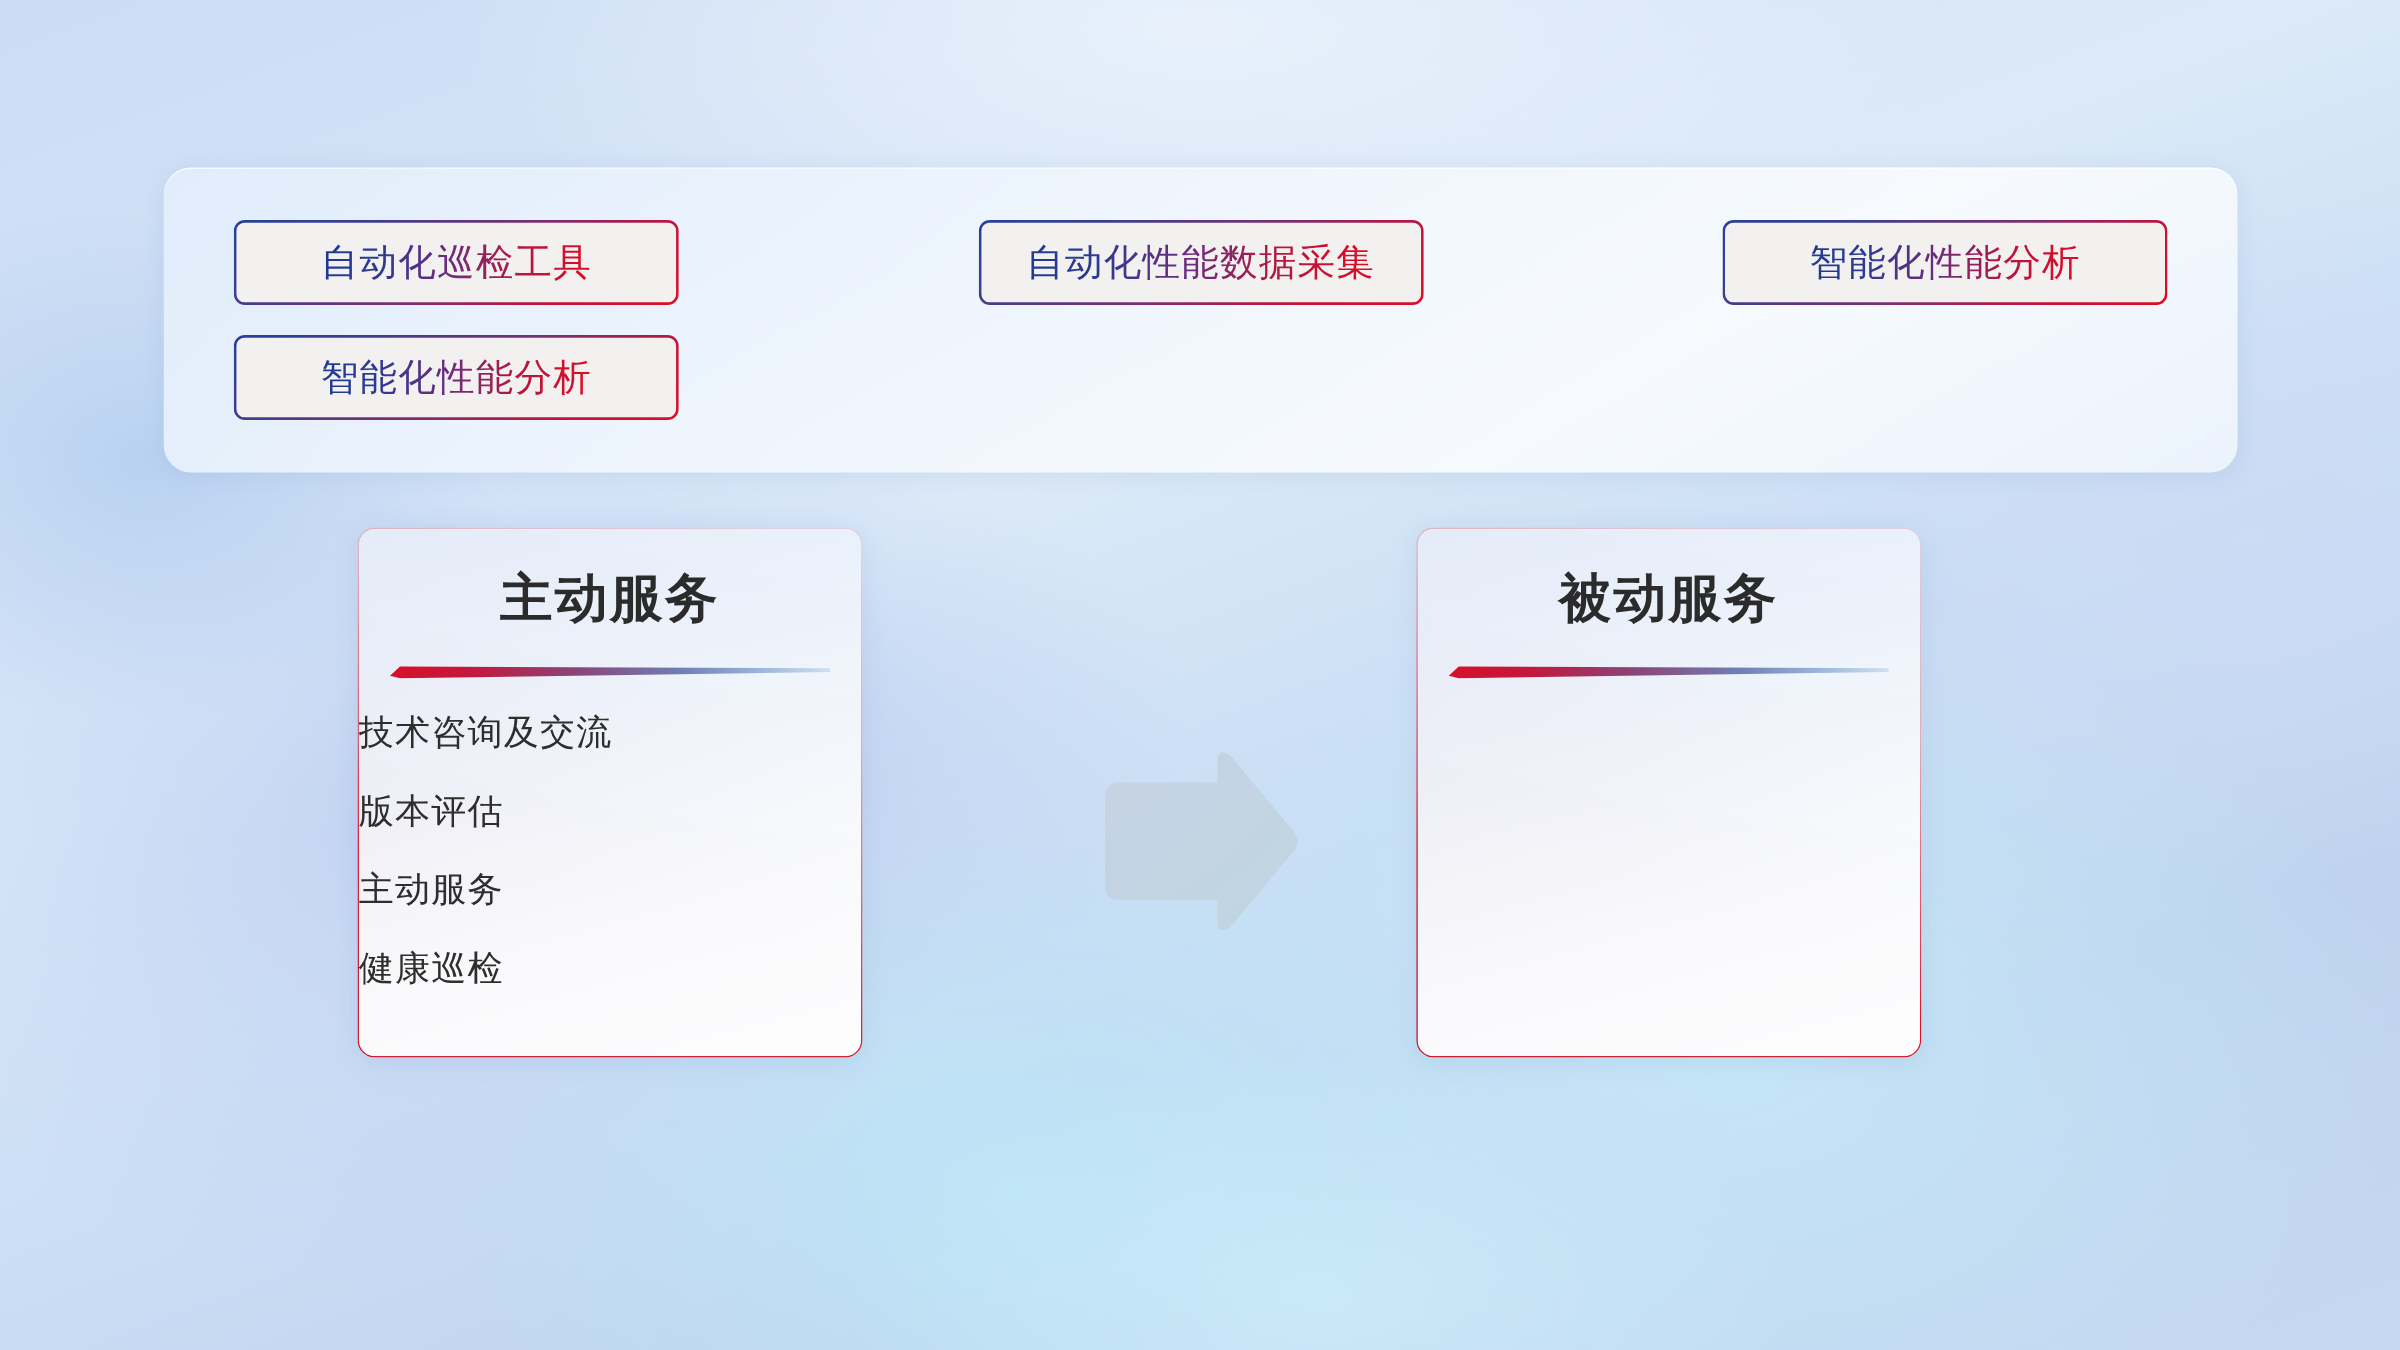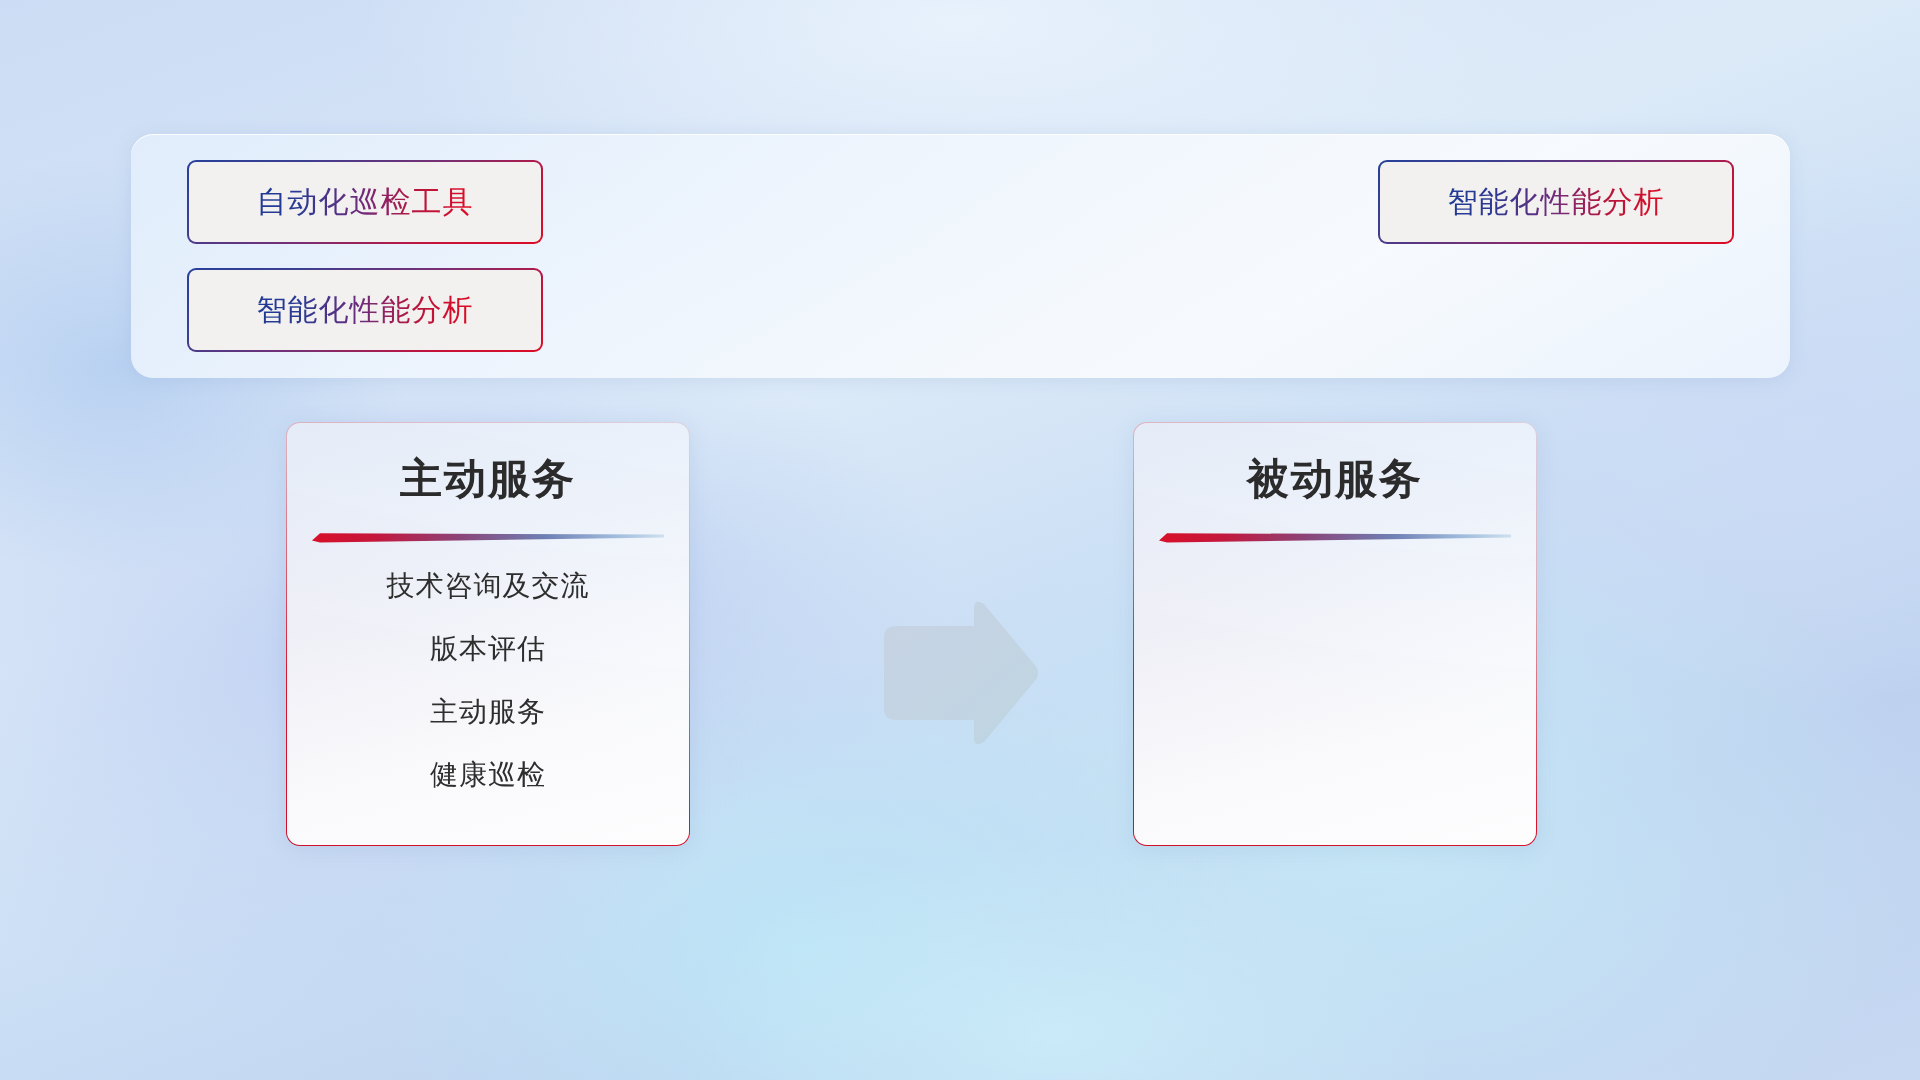--- a/index.html
+++ b/index.html
@@ -57,21 +57,21 @@
     box-sizing: border-box;
   }
   .pill-row {
     display: flex;
     width: 100%;
     justify-content: space-between;
     align-items: center;
   }
   .pill {
     width: 356px;
-    height: 84px;
+    height: 68px;
     border-radius: 9px;
     position: relative;
     display: flex;
     align-items: center;
     justify-content: center;
     background: #f2f1f0;
     box-sizing: border-box;
     
     border: 2px solid transparent;
     background-image:
@@ -131,21 +131,20 @@
   }
   .card-divider svg { display: block; width: 100%; height: 100%; }
 
   .card-list {
     list-style: none;
     margin: 0;
     padding: 14px 0 0 0;
     width: 100%;
     display: flex;
     flex-direction: column;
-    align-items: center;
     gap: 25px;
   }
   .card-list li {
     font-size: 28px;
     color: #2e2e2e;
     letter-spacing: 1px;
     white-space: nowrap;
   }
 
   
@@ -161,20 +160,23 @@
 </head>
 <body>
 
 <div id="bg"></div>
 
 <section id="capability-panel">
 
   <div class="pill-row">
     <div class="pill">
       <span class="pill-label">自动化巡检工具</span>
+    </div>
+    <div class="pill">
+      <span class="pill-label">自动化性能数据采集</span>
     </div>
     <div class="pill">
       <span class="pill-label">智能化性能分析</span>
     </div>
   </div>
 
   <div class="pill-row">
     <div class="pill">
       <span class="pill-label">智能化性能分析</span>
     </div>

